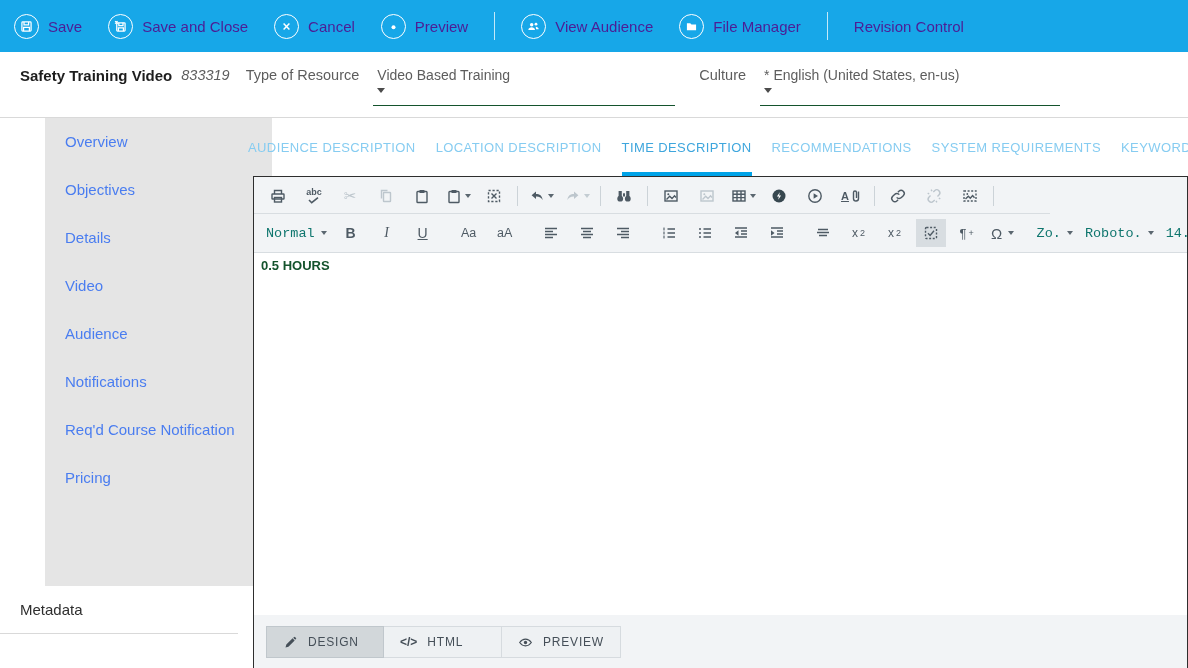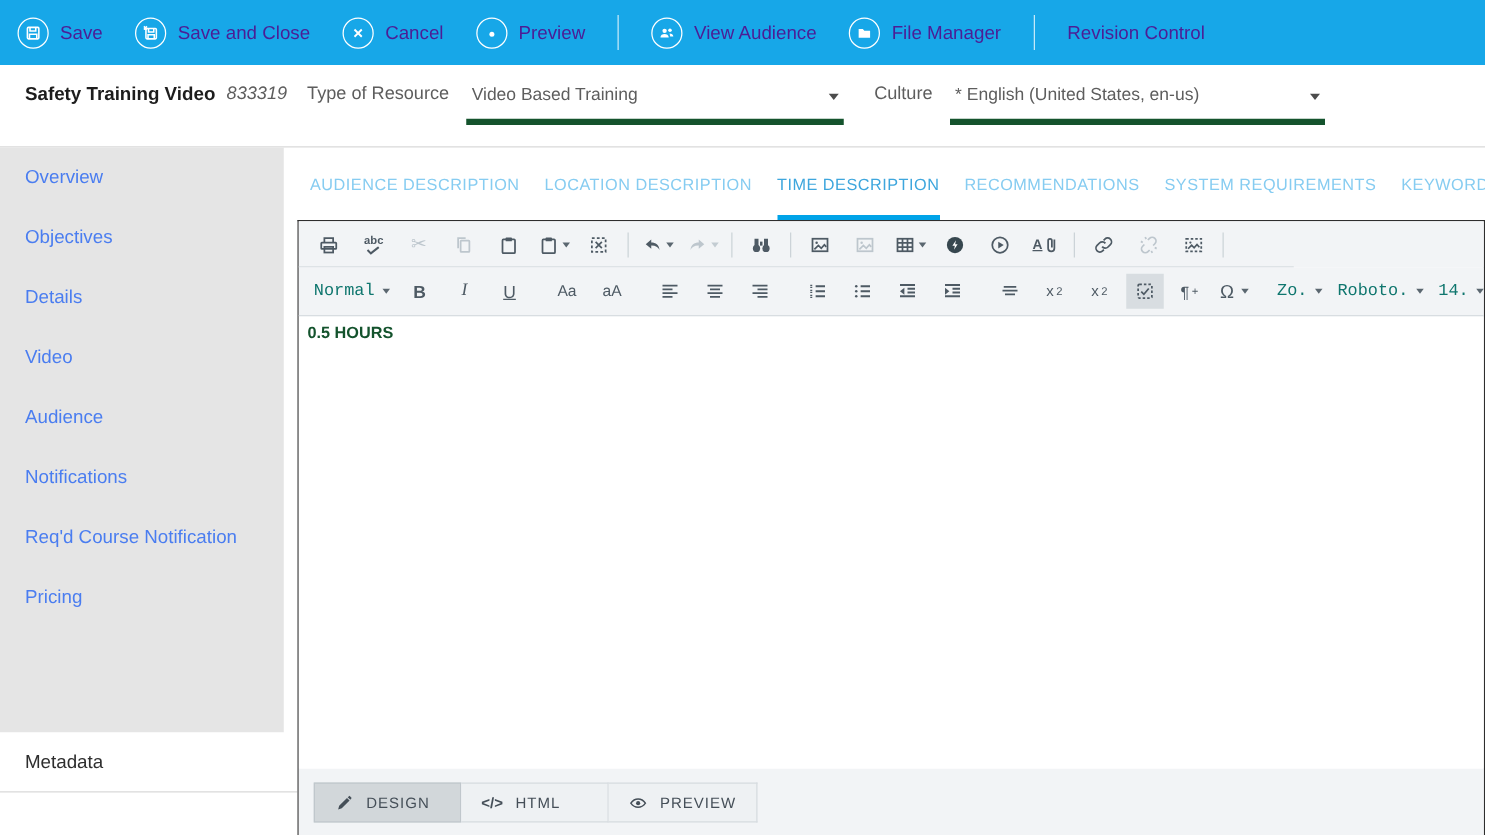--- a/index.html
+++ b/index.html
@@ -14,55 +14,55 @@
   .tb-circle { width:25px; height:25px; border:1.6px solid #fff; border-radius:50%;
                display:flex; align-items:center; justify-content:center; flex:0 0 auto; }
   .tb-circle svg { stroke:#fff; fill:none; stroke-width:1.5; }
   .tb-divider { width:1px; height:28px; background:rgba(255,255,255,.75); }
 
   
   .header { height:65px; display:flex; align-items:flex-start; padding:15px 20px 0 20px; }
   .h-title { font-size:15px; font-weight:bold; color:#1d1d1d; margin-right:9px; }
   .h-id    { font-size:14.5px; font-style:italic; color:#5d5d5d; margin-right:16px; }
   .h-label { font-size:14.5px; color:#5d5d5d; margin-right:14px; }
-  .h-select { display:flex; justify-content:space-between; align-items:center;
-              border-bottom:5px solid #14532d; padding:0 4px 12px 4px; cursor:pointer; }
+  .h-select { display:flex; justify-content:space-between; align-items:flex-start;
+              border-bottom:1px solid #14532d; padding:0 4px 12px 4px; cursor:pointer;flex-direction:column; }
   .h-select .val { font-size:14px; color:#5d5d5d; }
   .h-sel-type { width:302px; margin-right:24px; }
   .h-sel-culture { width:300px; }
   .h-caret { width:0; height:0; border-left:4.5px solid transparent;
              border-right:4.5px solid transparent; border-top:5.5px solid #4c4c4c;
              margin-top:5px; }
   .header-line { height:1px; background:#d9d9d9; }
 
   
   .page-body { display:flex; height:550px; }
   .side-col { width:238px; flex:0 0 238px; }
-  .side-gray { width:227px; height:468px; background:#e5e5e5; }
+  .side-gray { width:227px; height:468px; background:#e5e5e5;margin-left:45px; }
   .side-item { height:48px; line-height:48px; padding-left:20px; font-size:15px;
                color:#4a7df0; cursor:pointer; white-space:nowrap; overflow:hidden; }
   .side-item-selected { width:238px; height:48px; line-height:47px; padding-left:20px;
                font-size:15px; color:#2e2e2e; background:#fff;
                border-bottom:1px solid #d9d9d9; cursor:pointer; }
 
   .main-col { width:950px; flex:0 0 950px; display:flex; flex-direction:column; }
 
   
   .tabs { height:58px; display:flex; align-items:center; justify-content:space-between;
           padding:0 10px;gap:20px; }
   .tab { position:relative; height:58px; display:flex; align-items:center;
          font-size:13px; letter-spacing:.4px; color:#86ccf1; cursor:pointer;
          white-space:nowrap; }
   .tab.selected { color:#3ea6dd; }
   .tab.selected::after { content:""; position:absolute; left:0; right:0; bottom:0;
          height:4px; background:#00a3e8; }
 
   
   .editor { height:492px; border:1px solid #2e2e2e; border-bottom:none;
-            display:flex; flex-direction:column; background:#fff; }
+            display:flex; flex-direction:column; background:#fff;margin-left:15px; }
   .tb-row { background:#f2f4f6; display:flex; align-items:center; position:relative; }
   .tb-row1 { height:37px; padding-left:6px; }
   .tb-row1::after { content:""; position:absolute; left:0; bottom:0; width:796px;
                     height:1px; background:#d8dde1; }
   .tb-row2 { height:39px; padding-left:6px; border-bottom:1px solid #d8dde1; }
 
   .ebtn { min-width:30px; height:28px; margin:0 3px; display:flex; align-items:center;
           justify-content:center; cursor:pointer; gap:2px; color:#4e5a64; }
   .ebtn svg { stroke:#4e5a64; fill:none; stroke-width:1.4; }
   .ebtn svg .fl { fill:#4e5a64; stroke:none; }

